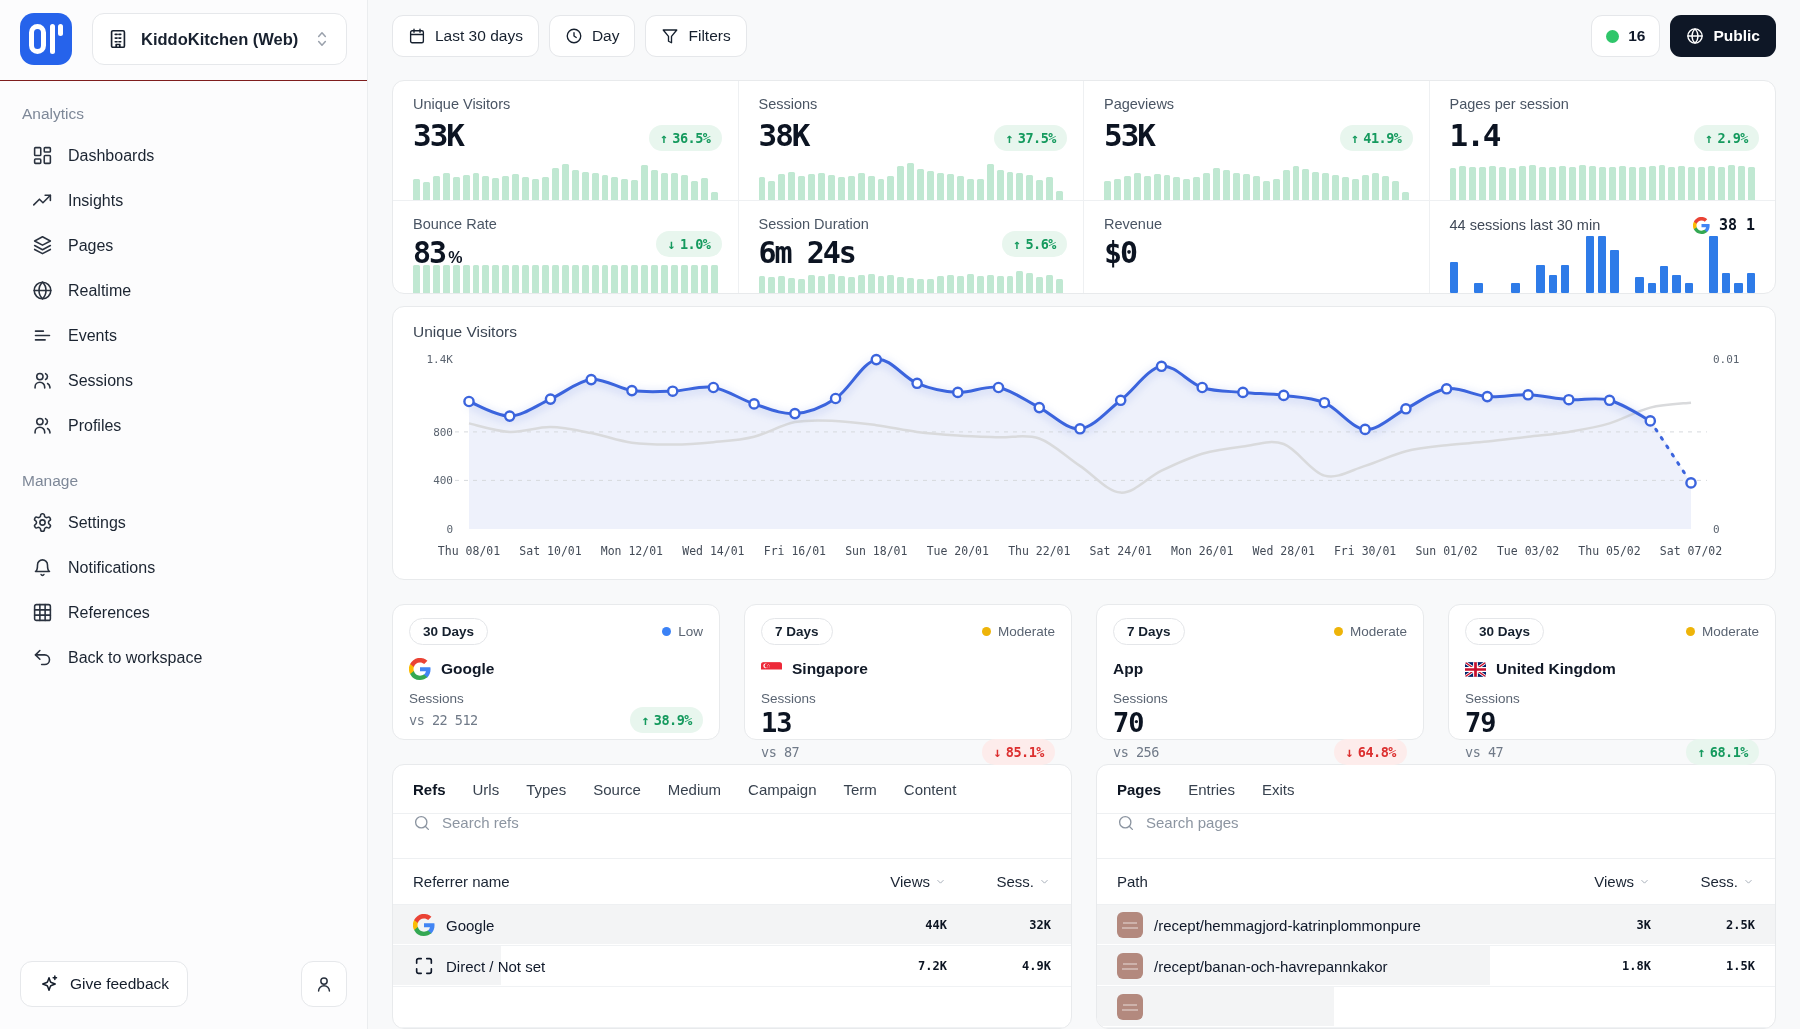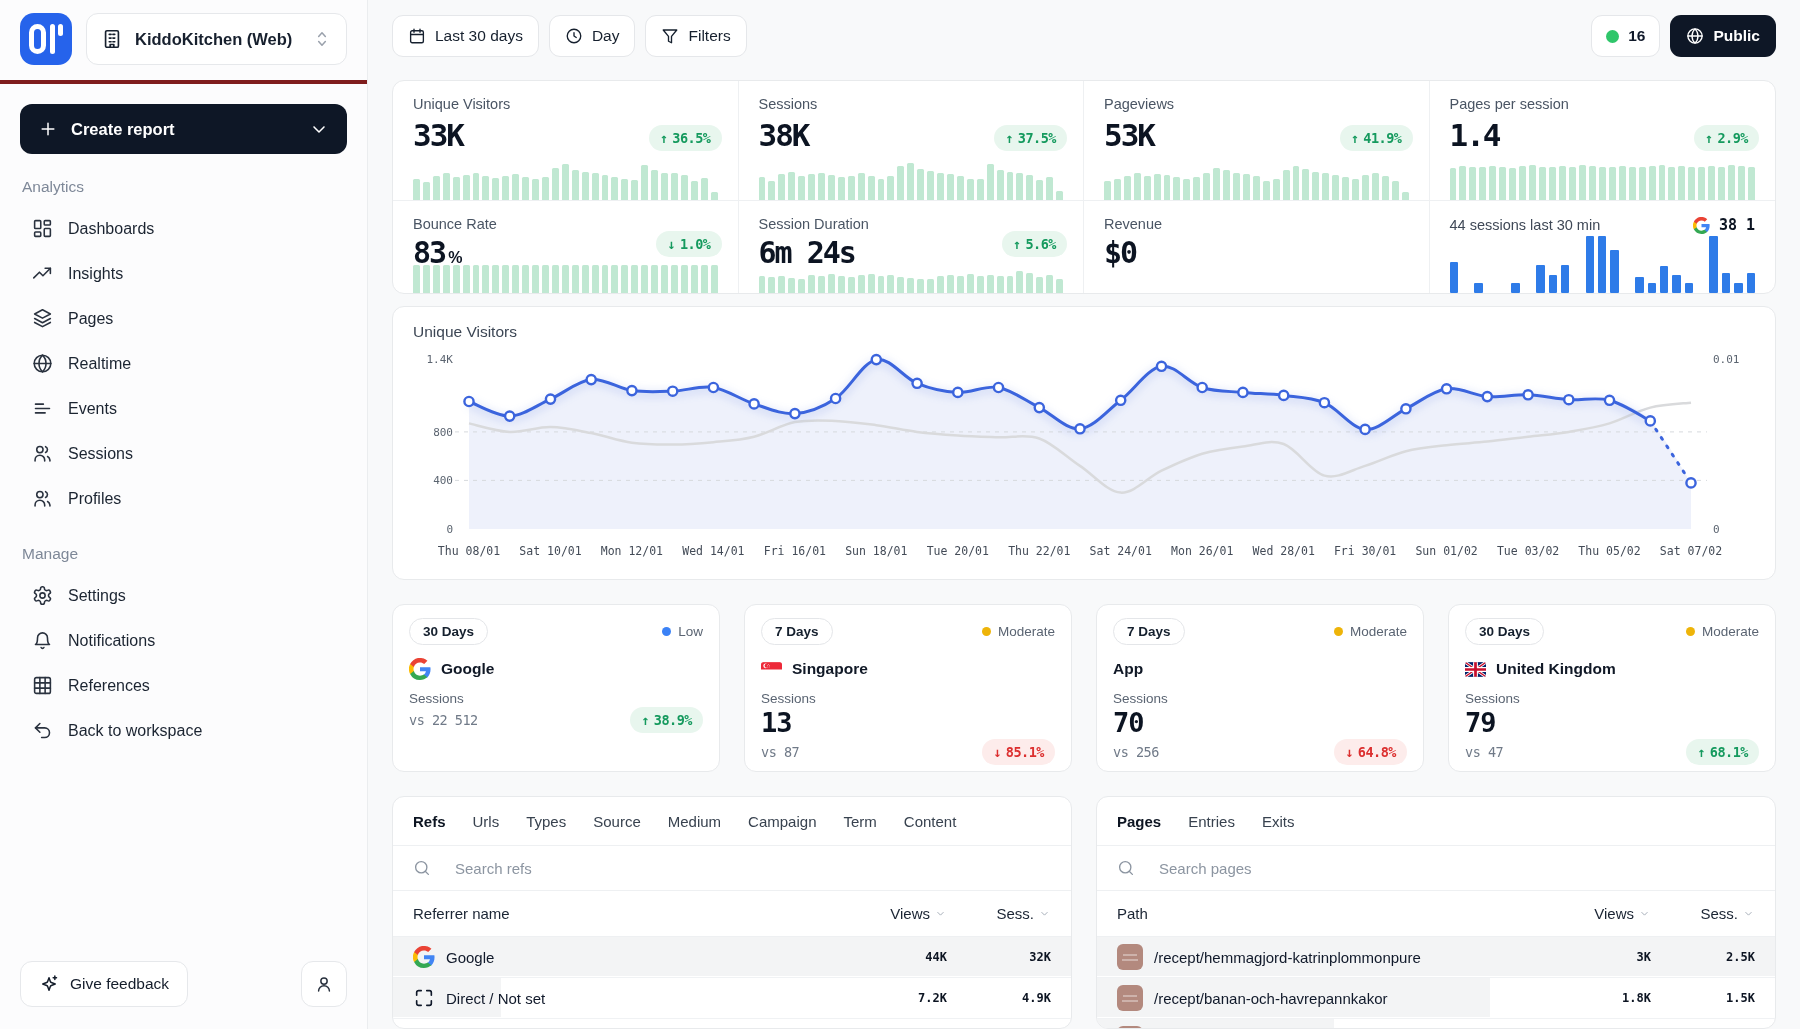--- a/index.html
+++ b/index.html
@@ -4,21 +4,21 @@
 <style>
   *{box-sizing:border-box;margin:0;padding:0}
   html,body{width:1800px;height:1029px;overflow:hidden}
   body{display:flex;font-family:"Liberation Sans",sans-serif;background:#f8f9fa;color:#10192a}
   button{font-family:inherit;background:none;border:none;cursor:pointer;color:inherit}
   .ic{display:inline-flex;width:20px;height:20px;flex:none;align-items:center;justify-content:center}
   .ic svg{width:100%;height:100%}.ic17{width:17px;height:17px}.ic18{width:18px;height:18px}.ic22{width:22px;height:22px}.ic13{width:13px;height:13px}
 
   
   .sidebar{width:368px;min-width:368px;background:#fcfcfd;border-right:1px solid #ebedef;display:flex;flex-direction:column;height:100%}
-  .side-head{display:flex;gap:14px;padding:13px 20px 15px;align-items:center;border-bottom:4px solid #7f1d1d}
+  .side-head{display:flex;gap:20px;padding:13px 20px 15px;align-items:center;border-bottom:1px solid #7f1d1d}
   .logo{width:52px;height:52px;border-radius:14px;background:#2663eb;display:flex;align-items:center;justify-content:center;flex:none}
   .lg-o{width:17px;height:30px;border:5px solid #fff;border-radius:10px}
   .lg-b{width:5px;height:30px;background:#fff;border-radius:3px;margin-left:4px}
   .lg-t{width:5px;height:12px;background:#fff;border-radius:3px;margin-left:3px;position:relative;top:-9px}
   .ws-btn{flex:1;height:52px;background:#fff;border:1px solid #e6e8eb;border-radius:12px;display:flex;align-items:center;gap:12px;padding:0 14px;font-size:16.5px;font-weight:600;color:#17202e}
   .ws-btn .chev{margin-left:auto;color:#9aa1ac}
   .create-btn{margin:20px 20px 0;height:50px;background:#0e1726;border-radius:12px;color:#fff;display:flex;align-items:center;gap:13px;padding:0 18px;font-size:16.5px;font-weight:600}
   .create-btn .right{margin-left:auto}
   .nav{padding:0 20px}
   .sec-title{font-size:15.5px;color:#7e8898;margin:24px 0 10px 2px}
@@ -61,40 +61,40 @@
   .rt-bars{position:absolute;left:20px;right:20px;bottom:0;height:57px;display:flex;gap:4px;align-items:flex-end}
   .rt-bars i{flex:1;background:#2e7be8;border-radius:1px}
 
   
   .chart-card{margin-top:12px;background:#fff;border:1px solid #e8eaec;border-radius:12px;padding:16px 20px 8px}
   .chart-title{font-size:15.5px;color:#3c4654}
   #chart{margin-top:2px}
 
   
   .insights{display:grid;grid-template-columns:repeat(4,1fr);gap:24px;margin-top:24px}
-  .i-card{background:#fff;border:1px solid #e8eaec;border-radius:12px;padding:13px 16px;position:relative;height:168px}
+  .i-card{background:#fff;border:1px solid #e8eaec;border-radius:12px;padding:13px 16px;position:relative;height:136px}
   .i-top{display:flex;justify-content:space-between;align-items:center}
   .i-period{border:1px solid #e4e6e9;border-radius:999px;padding:5px 13px;font-size:13.5px;font-weight:600;color:#15202e;background:#fff}
   .i-level{font-size:13.5px;color:#5a6472;display:flex;gap:7px;align-items:center}
   .i-level .dot{width:9px;height:9px;border-radius:50%}
   .i-title{display:flex;gap:10px;align-items:center;margin-top:13px;font-size:15.5px;font-weight:700;color:#101826;min-height:22px}
   .i-metric{font-size:13.5px;color:#5a6472;margin-top:11px}
   .i-value{font-family:"DejaVu Sans Mono",monospace;font-weight:700;font-size:27px;letter-spacing:-1px;margin-top:1px;color:#0c1422}
   .i-bottom{display:flex;justify-content:space-between;align-items:center;margin-top:1px}
   .i-vs{font-size:13.5px;color:#707a88;font-family:"DejaVu Sans Mono",monospace;letter-spacing:-.5px}
   .flag{width:21px;height:15px;border-radius:2.5px;overflow:hidden;display:inline-flex;flex:none}
   .flag svg{width:100%;height:100%}
 
   
   .tables{display:grid;grid-template-columns:1fr 1fr;gap:24px;margin-top:24px;flex:1;min-height:0}
   .panel{background:#fff;border:1px solid #e8eaec;border-radius:12px;overflow:hidden}
   .p-tabs{display:flex;gap:27px;padding:0 20px;height:49px;align-items:center;border-bottom:1px solid #eef0f2;font-size:15px;color:#38424f}
   .p-tab{cursor:pointer}
   .p-tab.active{font-weight:700;color:#0d1522}
-  .p-search{display:flex;gap:24px;align-items:center;height:45px;padding:0 20px;border-bottom:1px solid #eef0f2;color:#8c95a1}
+  .p-search{display:flex;gap:11px;align-items:flex-start;height:45px;padding:0 20px;border-bottom:1px solid #eef0f2;color:#8c95a1}
   .p-search input{border:none;outline:none;font-size:15px;flex:1;background:transparent;color:#1a2433;font-family:inherit}
   .p-search input::placeholder{color:#8c95a1}
   .p-head{display:flex;height:46px;align-items:center;padding:0 20px;border-bottom:1px solid #eef0f2;font-size:15px;font-weight:500;color:#1a2433}
   .h-name{flex:1}
   .h-num{width:104px;display:flex;justify-content:flex-end;align-items:center;gap:4px}
   .h-num .ic{color:#a6aeb8}
   .p-row{position:relative;height:41px;display:flex;align-items:center;padding:0 20px;border-bottom:1px solid #f0f2f4;font-size:15px}
   .p-row .bar{position:absolute;left:0;top:0;bottom:1px;background:#f3f4f5}
   .r-name{display:flex;gap:11px;align-items:center;flex:1;color:#10192a;position:relative}
   .r-num{width:104px;text-align:right;font-family:"DejaVu Sans Mono",monospace;font-weight:700;font-size:12px;color:#0c1422;position:relative}
@@ -121,33 +121,20 @@
         </span>
       <span>KiddoKitchen (Web)</span>
       <span class="ic chev">
           <svg viewBox="0 0 24 24" fill="none" stroke="currentColor" stroke-width="1.8" stroke-linecap="round" stroke-linejoin="round">
             <path d="m8 9 4-4.5L16 9"></path>
             <path d="m8 15 4 4.5 4-4.5"></path>
           </svg>
         </span>
     </button>
   </div>
-  <button class="create-btn">
-    <span class="ic">
-        <svg viewBox="0 0 24 24" fill="none" stroke="currentColor" stroke-width="1.8" stroke-linecap="round" stroke-linejoin="round">
-          <path d="M12 5v14M5 12h14"></path>
-        </svg>
-      </span>
-    <span>Create report</span>
-    <span class="ic right">
-        <svg viewBox="0 0 24 24" fill="none" stroke="currentColor" stroke-width="1.8" stroke-linecap="round" stroke-linejoin="round">
-          <path d="m6 9.5 6 6 6-6"></path>
-        </svg>
-      </span>
-  </button>
   <nav class="nav" id="nav">
       <div class="sec-title">Analytics</div>
       <div class="nav-item">
         <span class="ic">
           <svg viewBox="0 0 24 24" fill="none" stroke="currentColor" stroke-width="1.8" stroke-linecap="round" stroke-linejoin="round">
             <rect x="3" y="3" width="7" height="9" rx="1"></rect>
             <rect x="14" y="3" width="7" height="5" rx="1"></rect>
             <rect x="14" y="12" width="7" height="9" rx="1"></rect>
             <rect x="3" y="16" width="7" height="5" rx="1"></rect>
           </svg>

